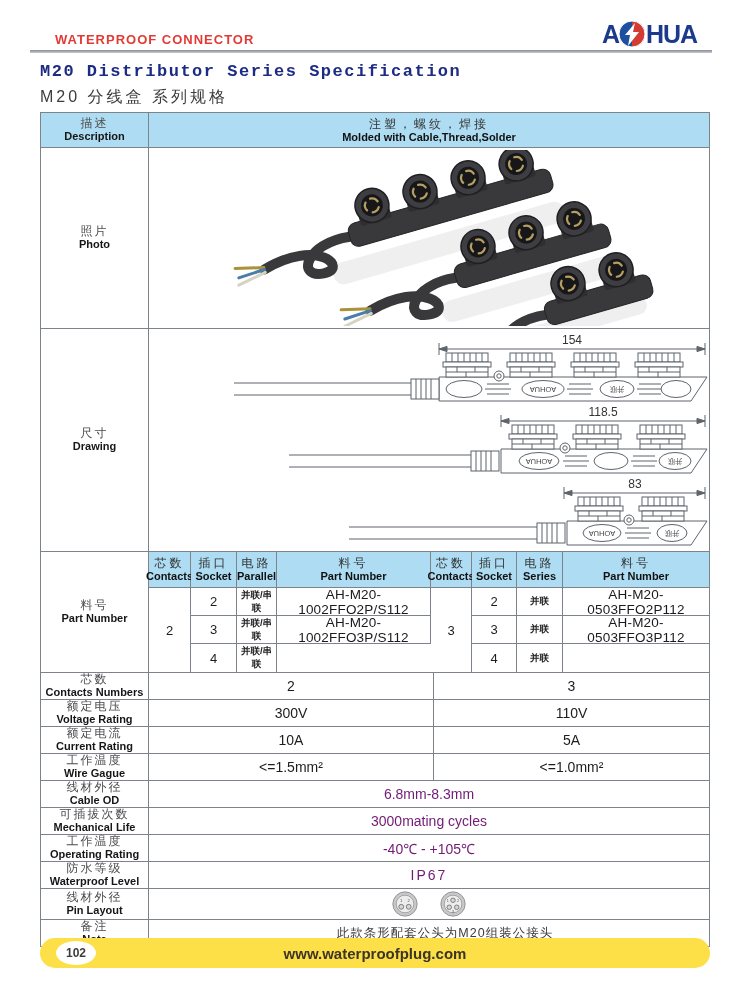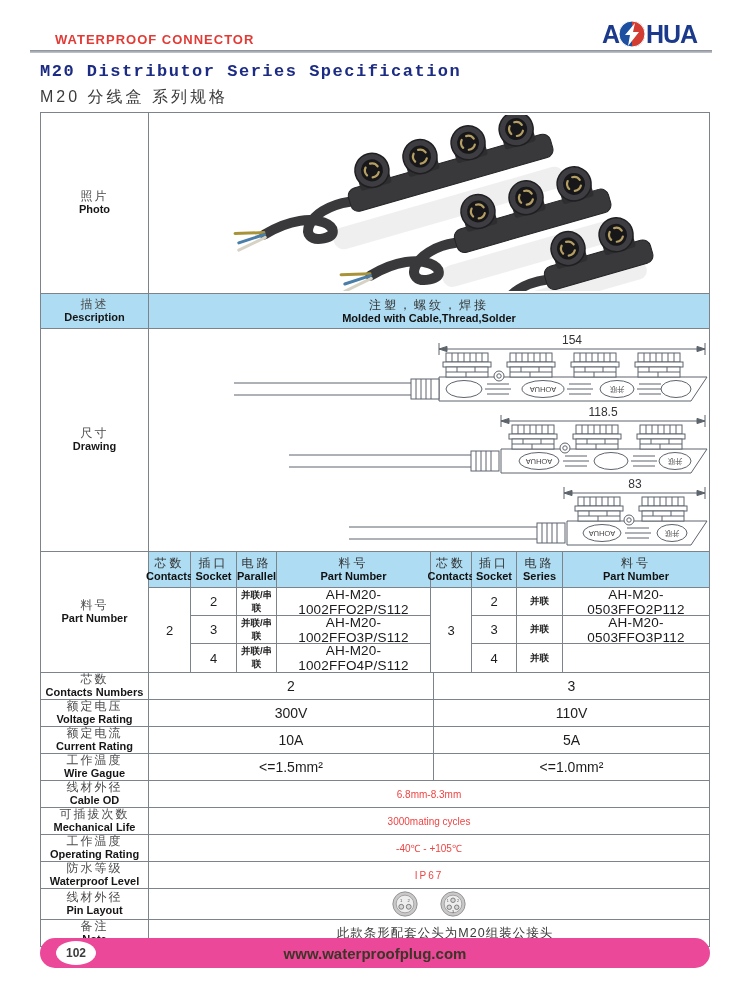--- a/index.html
+++ b/index.html
@@ -48,26 +48,26 @@
     grid-template-rows:36px 28px 28px 28px;}
   .pn-grid>div{border-right:1px solid #7d838b;border-bottom:1px solid #7d838b;
     display:flex;flex-direction:column;align-items:center;justify-content:center;text-align:center;}
   .pn-grid>div.no-r{border-right:none;}
   .pn-grid>div.no-b{border-bottom:none;}
   .pn-val{font-size:13px;color:#1d1d1d;}
   .pn-part{font-size:13.5px;color:#1a1a1a;letter-spacing:.2px;}
   .pn-circ{font-size:9.5px;font-weight:bold;color:#222;}
 
   .note-txt{font-size:12.5px;color:#3a3a3a;letter-spacing:1px;}
-  .op-txt,.full-txt{font-size:10px;color:#ef4444;}
+  .op-txt,.full-txt{font-size:14px;color:#701a75;}
   .pinicons{display:flex;gap:20px;align-items:center;justify-content:center;}
 
   
   .footer{position:absolute;left:40px;top:938px;width:670px;height:30px;border-radius:15px;
-    background:#ec4899;}
+    background:#fde047;}
   .page-badge{position:absolute;left:16px;top:3px;width:40px;height:24px;border-radius:50%;
     background:#fff;display:flex;align-items:center;justify-content:center;
     font-size:12px;font-weight:bold;color:#3c3c3c;}
   .site{position:absolute;left:0;right:0;top:0;height:30px;display:flex;align-items:center;
     justify-content:center;font-size:15px;font-weight:bold;color:#3c3528;}
 
   svg text{font-family:"Liberation Sans",sans-serif;}
 </style>
 </head>
 <body>
@@ -84,20 +84,31 @@
       <polygon points="33,7 23,19 28,19 26,30 37,16 31,16" fill="#fff"></polygon>
     </g>
     <text x="44" y="27" font-size="25" font-weight="bold" fill="#1b3a8c" letter-spacing="-1">HUA</text>
   </svg>
   <div class="rule"></div>
   <div class="title-en">M20 Distributor Series Specification</div>
   <div class="title-cn">M20 分线盒 系列规格</div>
 
   <div class="tbl">
 
+    <div class="row h-desc">
+      <div class="lbl blue center-col">
+        <span class="cn">描述</span>
+        <span class="en">Description</span>
+      </div>
+      <div class="val blue center-col">
+        <span class="hdr-cn">注塑，螺纹，焊接</span>
+        <span class="hdr-en">Molded with Cable,Thread,Solder</span>
+      </div>
+    </div>
+
     <div class="row h-photo">
       <div class="lbl center-col">
         <span class="cn">照片</span>
         <span class="en">Photo</span>
       </div>
       <div class="val">
         <svg width="560" height="176" viewBox="0 0 560 176">
           <defs>
             <g id="psock">
               <rect x="-16" y="2" width="32" height="15" rx="3" fill="#2e2e31"></rect>
@@ -142,31 +153,20 @@
           </g>
 
           <g transform="translate(448,144) rotate(-16)">
             <path d="M -55,6 C -100,0 -118,32 -90,34 C -64,36 -86,-2 -146,14" stroke="#39393c" stroke-width="10" fill="none" stroke-linecap="round"></path>
             <use href="#wires" transform="translate(-146,12)"></use>
             <rect x="-55" y="-6" width="110" height="24" rx="8" fill="#39393c" stroke="#242427"></rect>
             <use href="#psock" transform="translate(-25,-18)"></use>
             <use href="#psock" transform="translate(25,-18)"></use>
           </g>
         </svg>
-      </div>
-    </div>
-
-    <div class="row h-desc">
-      <div class="lbl blue center-col">
-        <span class="cn">描述</span>
-        <span class="en">Description</span>
-      </div>
-      <div class="val blue center-col">
-        <span class="hdr-cn">注塑，螺纹，焊接</span>
-        <span class="hdr-en">Molded with Cable,Thread,Solder</span>
       </div>
     </div>
 
     <div class="row h-draw">
       <div class="lbl center-col">
         <span class="cn">尺寸</span>
         <span class="en">Drawing</span>
       </div>
       <div class="val">
         <svg width="560" height="218" viewBox="0 0 560 218">
@@ -362,23 +362,20 @@
         <div class="no-r" style="grid-column:8;grid-row:3">
             <span class="pn-part">AH-M20-0503FFO3P112</span>
           </div>
 
         <div class="no-b" style="grid-column:2;grid-row:4">
             <span class="pn-val">4</span>
           </div>
         <div class="no-b" style="grid-column:3;grid-row:4">
             <span class="pn-circ">并联/串联</span>
           </div>
-        <div class="no-b" style="grid-column:4;grid-row:4">
-            <span class="pn-part">AH-M20-1002FFO4P/S112</span>
-          </div>
         <div class="no-b" style="grid-column:6;grid-row:4">
             <span class="pn-val">4</span>
           </div>
         <div class="no-b" style="grid-column:7;grid-row:4">
             <span class="pn-circ">并联</span>
           </div>
       </div>
     </div>
 
     <div class="row h-spec">

